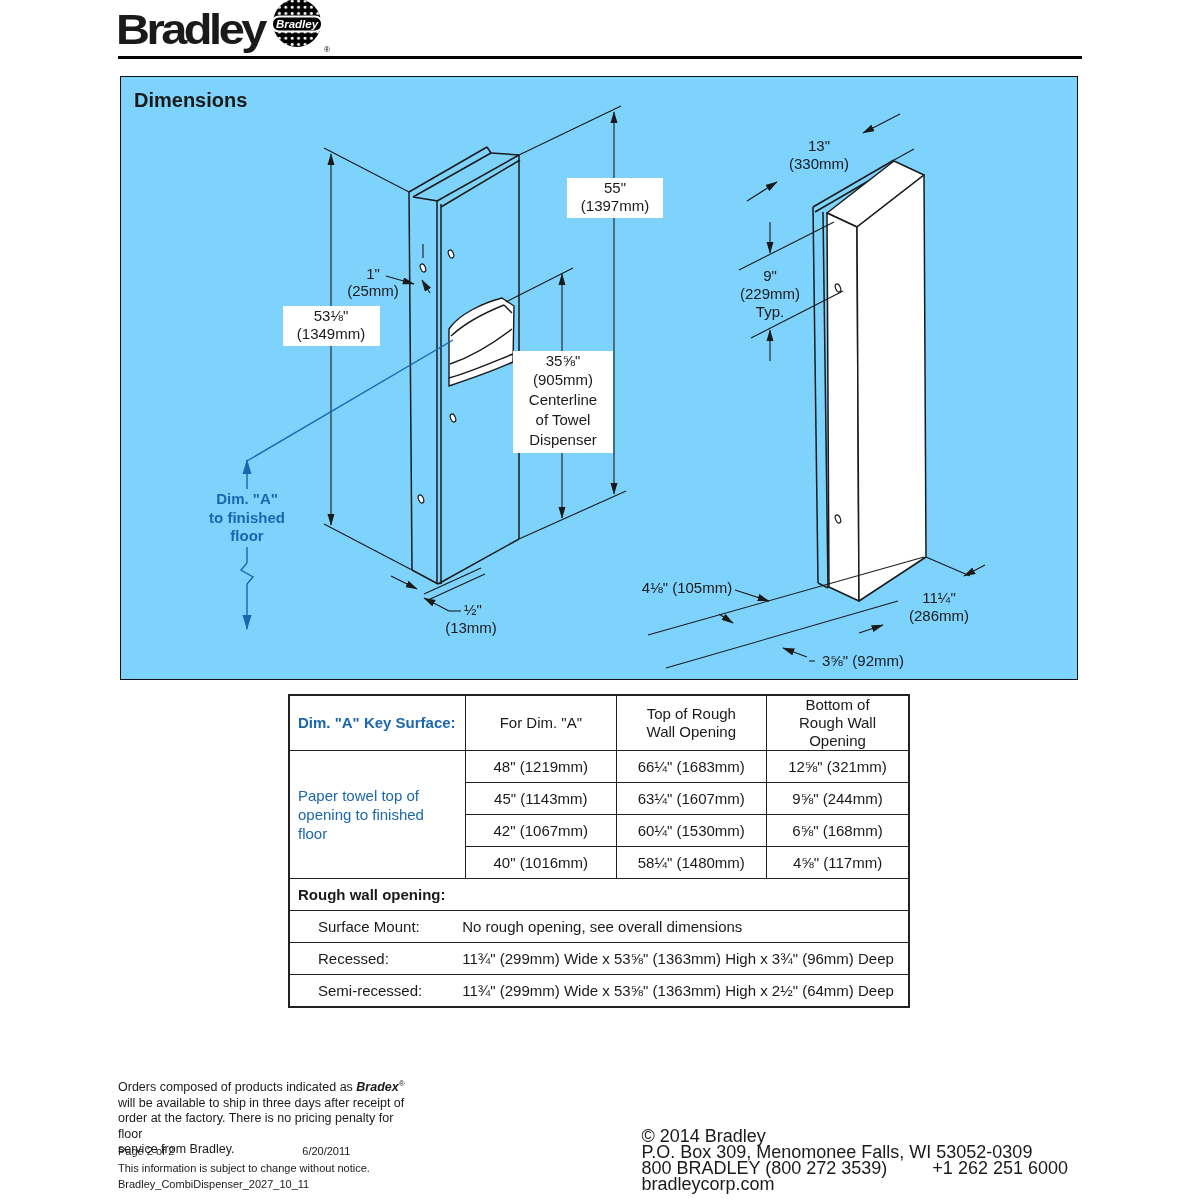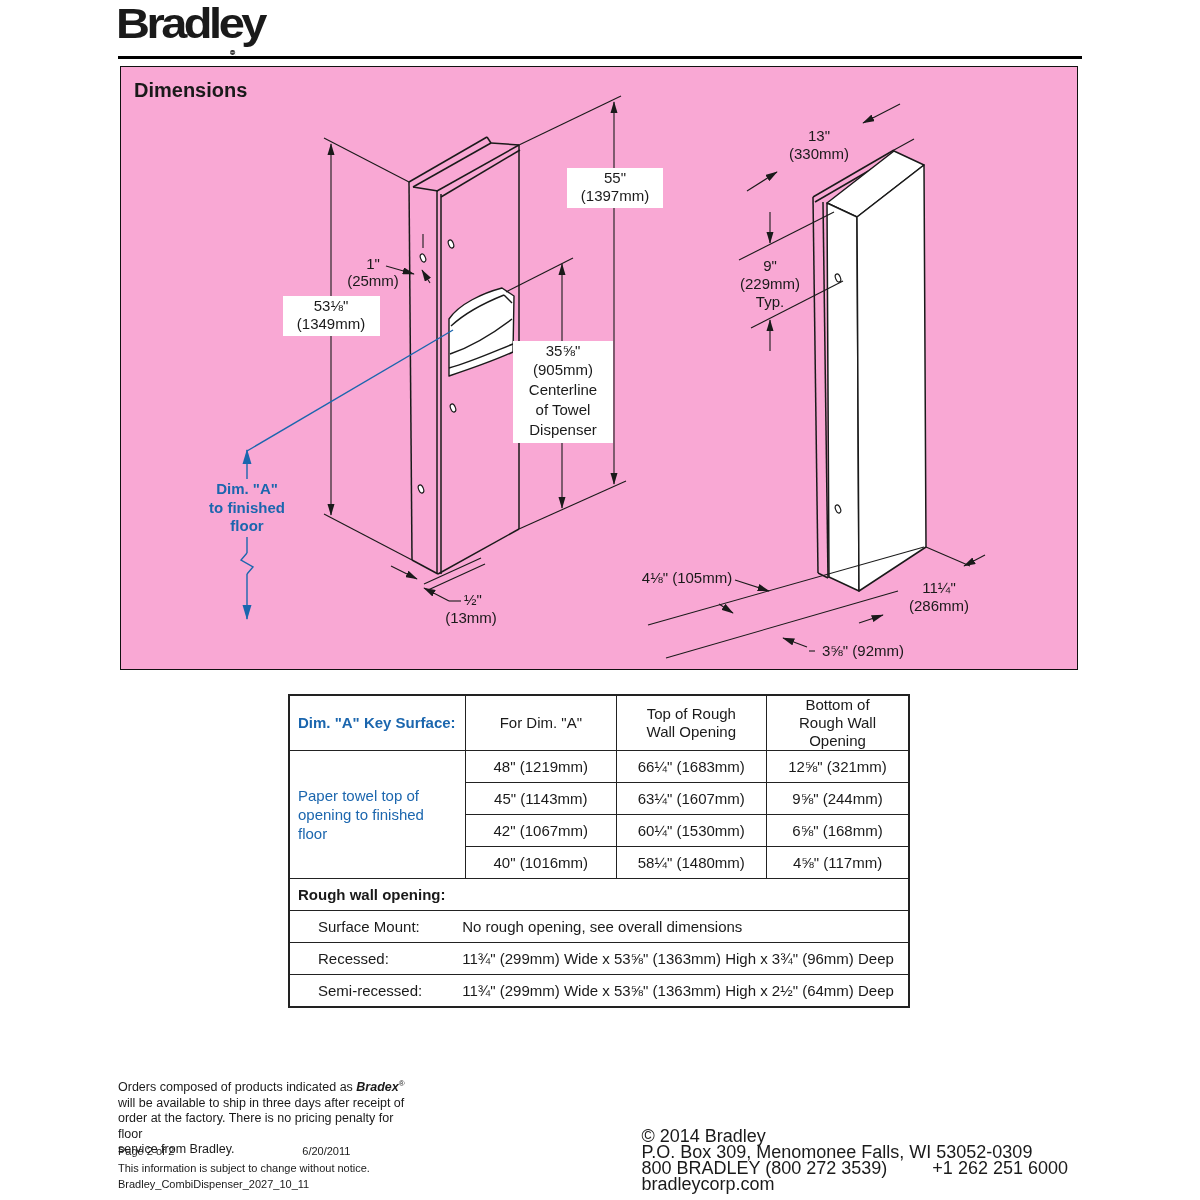--- a/index.html
+++ b/index.html
@@ -1,23 +1,23 @@
 <!DOCTYPE html>
 <html><head>
 <meta charset="utf-8">
 <style>
   html,body{margin:0;padding:0;background:#fff;}
   body{width:1200px;height:1200px;position:relative;font-family:"Liberation Sans",sans-serif;color:#1a1a1a;}
   .abs{position:absolute;}
   
-  #logo{left:116px;top:0px;height:56px;display:flex;align-items:flex-end;flex-direction:column;}
+  #logo{left:116px;top:0px;height:56px;display:flex;align-items:flex-end;}
   #brand-text{font-size:47px;font-weight:bold;letter-spacing:-3.5px;line-height:50px;transform:scaleY(.92);transform-origin:top left;}
   #logo-rule{left:118px;top:56px;width:964px;height:3px;background:#000;}
   
-  #draw-box{left:120px;top:66px;width:956px;height:602px;border:1.6px solid #111;background:#f9a8d4;}
+  #draw-box{left:120px;top:76px;width:956px;height:602px;border:1.6px solid #111;background:#7dd3fc;}
   #draw-title{left:13px;top:12px;font-size:20px;font-weight:bold;}
   #draw-svg{left:0;top:0;}
   .dimtxt{font-size:15px;fill:#1a1a1a;}
   .bluetxt{font-size:15px;font-weight:bold;fill:#1b66ae;}
   
   #spec-table{left:288px;top:694px;border-collapse:collapse;table-layout:fixed;width:622px;font-size:15px;}
   #spec-table td{border:1.5px solid #222;padding:0 8px;vertical-align:middle;}
   #spec-table{border:2px solid #222;}
   td.c{text-align:center;}
   td.hdr{height:50px;text-align:center;vertical-align:middle;line-height:18px;}

